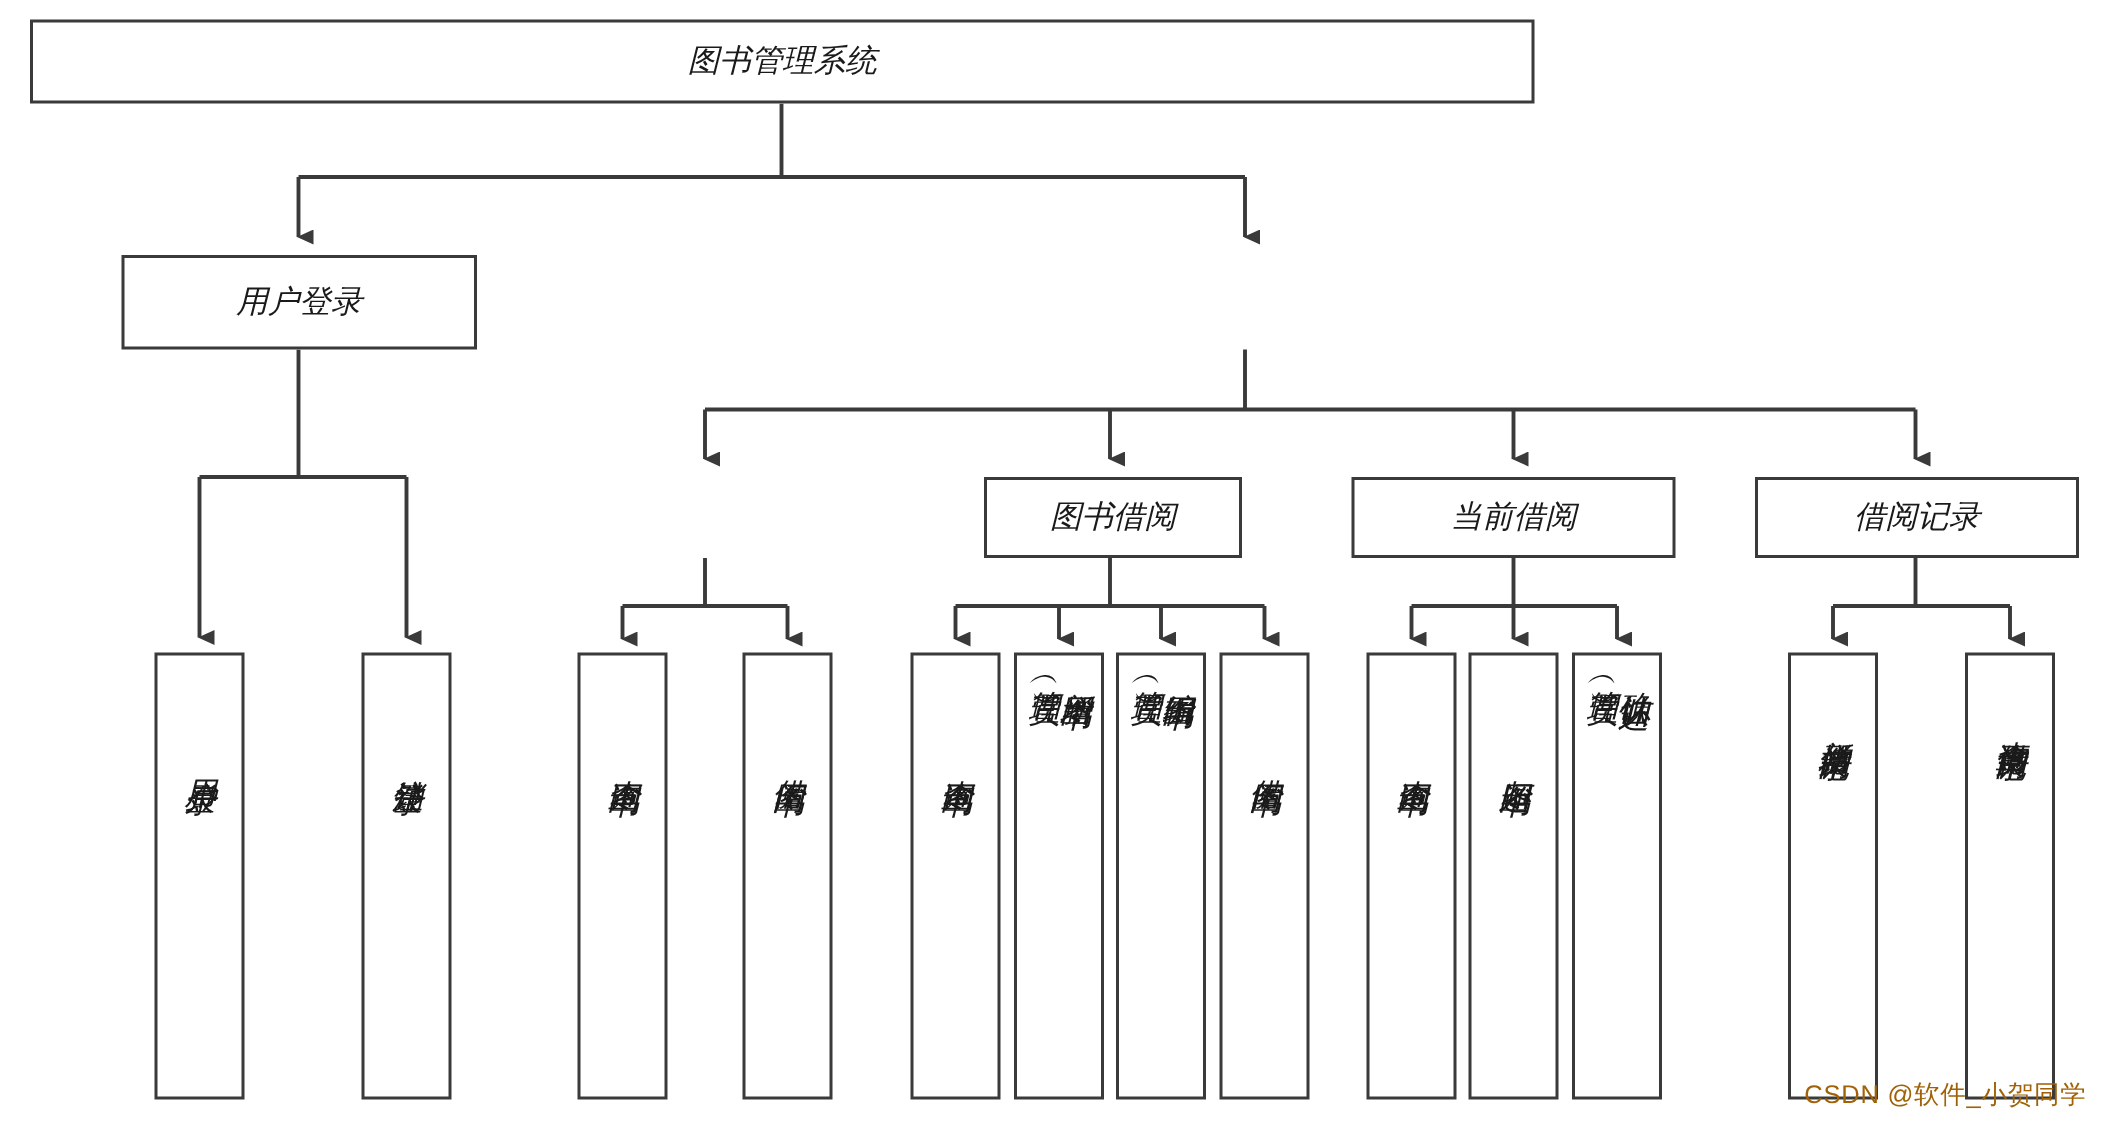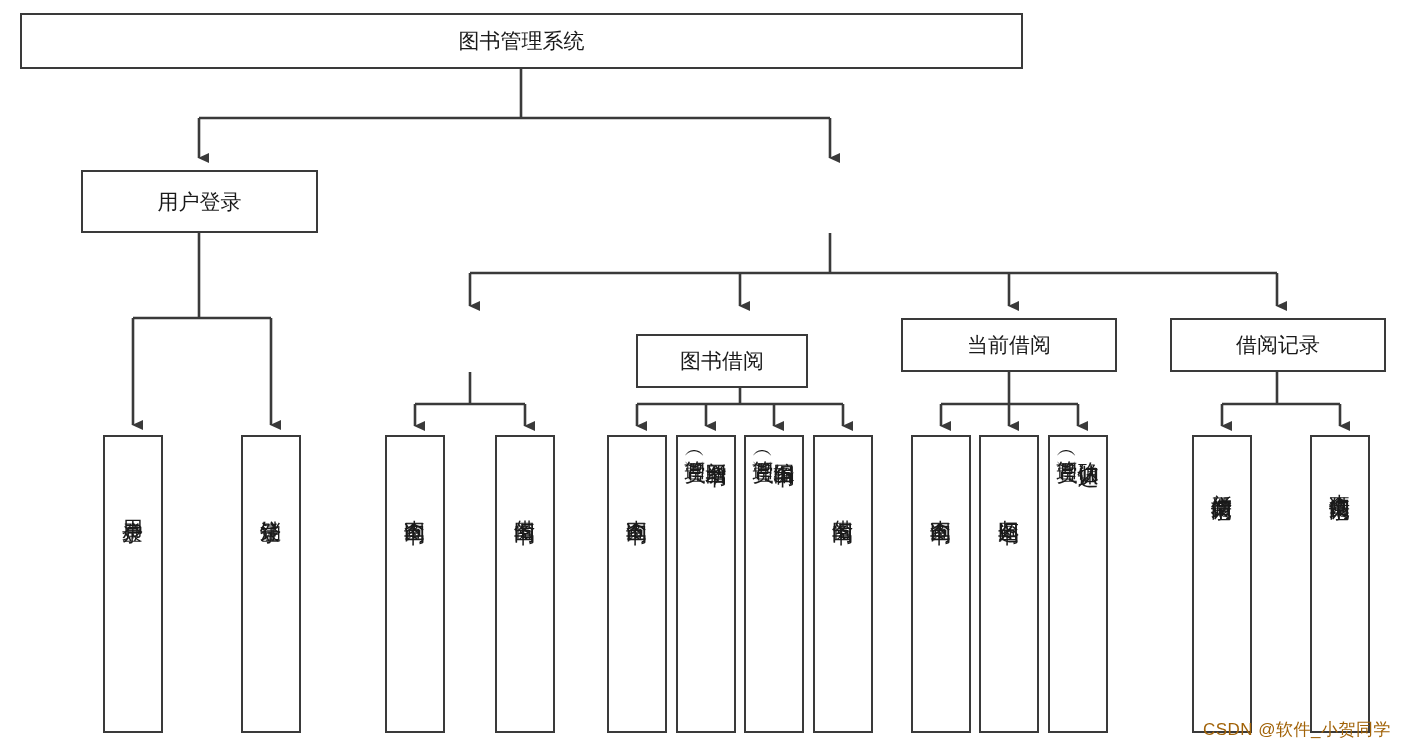--- a/index.html
+++ b/index.html
@@ -33,20 +33,21 @@
     display: flex;
     align-items: center;
     justify-content: center;
     color: #1a1a1a;
   }
   .node .label {
     display: block;
     text-align: right;
     line-height: 1.14;
     white-space: pre-line;
+    font-style: italic;
   }
   .node.h .label {
     font-size: 21px;
   }
   .node.root .label {
     font-size: 21px;
   }
   .node.v {
     align-items: flex-start;
     justify-content: center;
@@ -132,21 +133,21 @@
   </svg>
 
   <div class="node root h" style="left:20px; top:13px; width:1003px; height:56px;">
     <span class="label">图书管理系统</span>
   </div>
 
   <div class="node h" style="left:81px; top:170px; width:237px; height:63px;">
     <span class="label">用户登录</span>
   </div>
 
-  <div class="node h" style="left:636px; top:318px; width:172px; height:54px;margin-top:16px;">
+  <div class="node h" style="left:656px; top:318px; width:172px; height:54px;">
     <span class="label">图书借阅</span>
   </div>
   <div class="node h" style="left:1170px; top:318px; width:216px; height:54px;">
     <span class="label">借阅记录</span>
   </div>
   <div class="node h" style="left:901px; top:318px; width:216px; height:54px;">
     <span class="label">当前借阅</span>
   </div>
 
   <div class="node v mid" style="left:103px; top:435px; width:60px; height:298px;">

